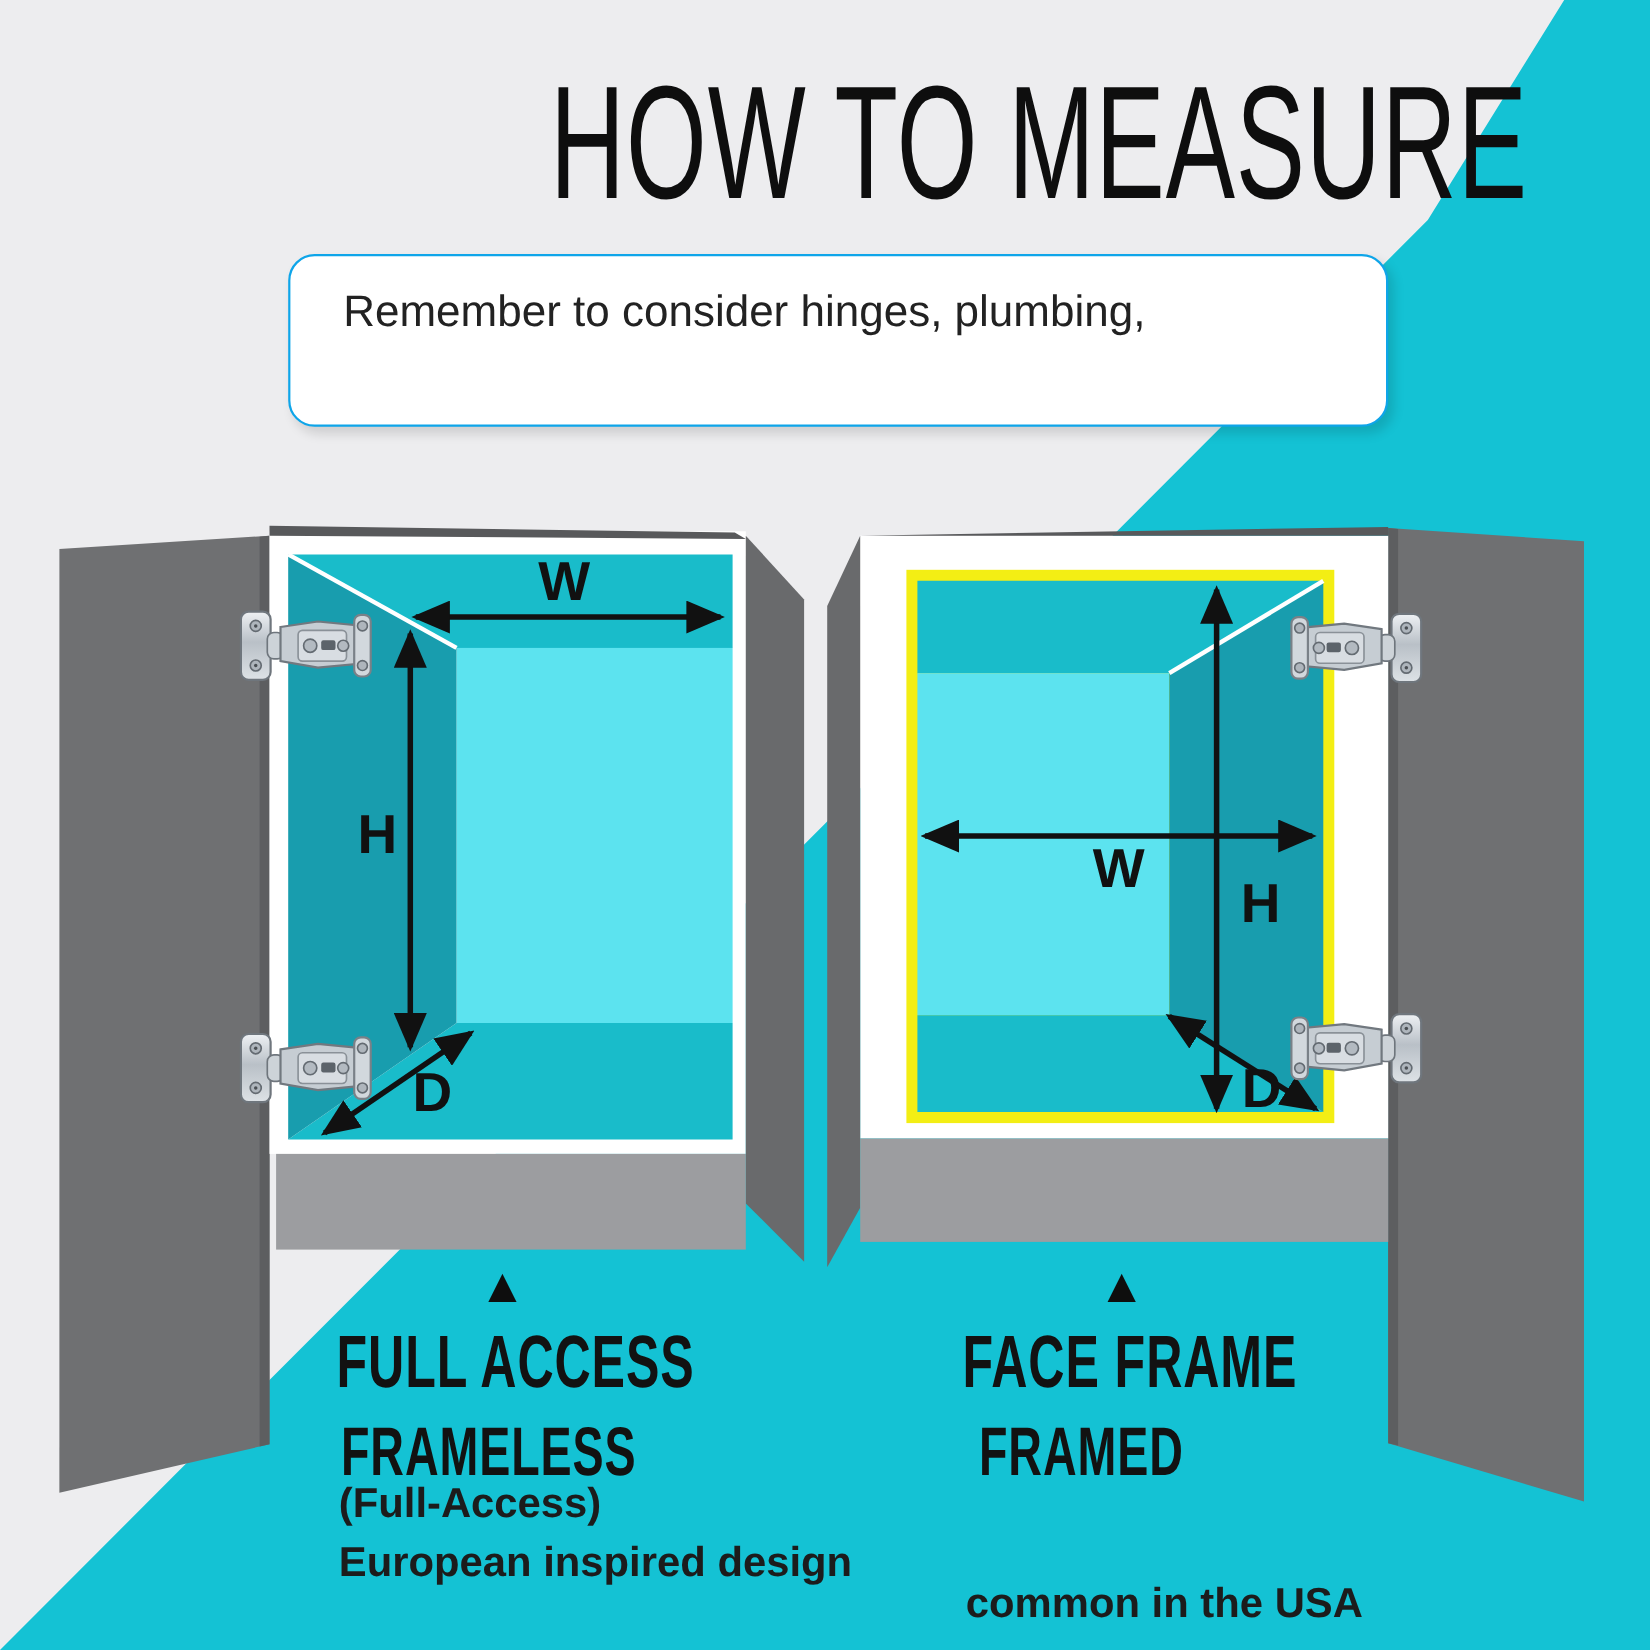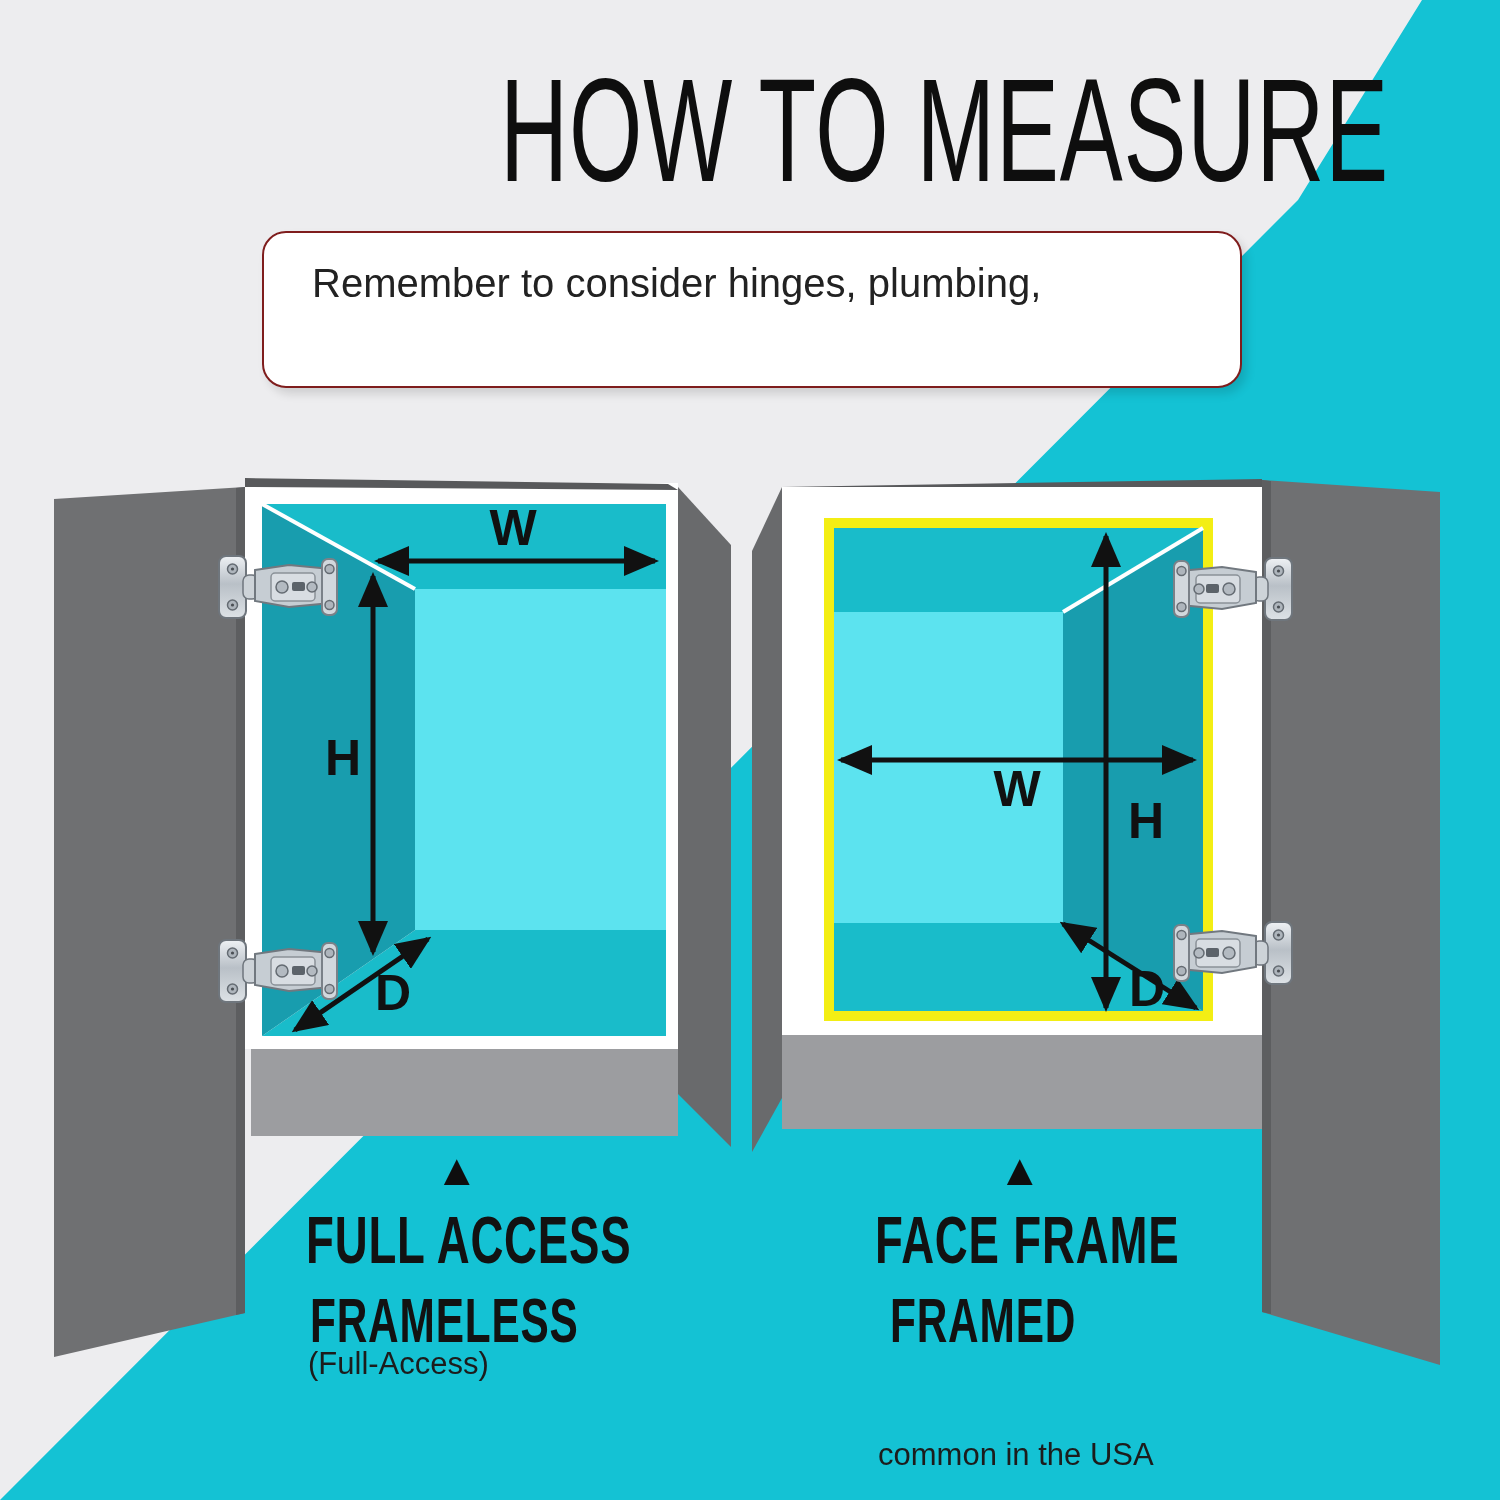--- a/index.html
+++ b/index.html
@@ -5,30 +5,30 @@
   html,body{margin:0;padding:0;background:#ededef;}
   .canvas{position:relative;width:1500px;height:1500px;overflow:hidden;
           font-family:"Liberation Sans",sans-serif;color:#111;}
   svg.scene{position:absolute;left:0;top:0;width:1500px;height:1500px;}
 
   .title{position:absolute;top:46px;left:0;right:0;text-align:right;
          font-weight:normal;font-size:118px;letter-spacing:1px;color:#0e0e0e;}
   .title-inner{display:inline-block;transform:scale(0.80,1.24);transform-origin:center top;white-space:nowrap;}
 
   .note-box{position:absolute;left:262px;top:231px;width:976px;height:153px;
-            background:#ffffff;border:2px solid #7f1d1d;border-radius:24px;
-            box-shadow:5px 6px 10px rgba(0,0,0,0.13);}
+            background:#ffffff;border:2px solid #0ea5e9;border-radius:24px;
+            box-shadow:5px 6px 10px rgba(0,0,0,0.13);padding-left:20px;}
   .note-text{position:absolute;left:48px;top:22px;font-size:40px;line-height:56px;color:#222;}
 
   .pointer{position:absolute;font-size:44px;color:#0e0e0e;line-height:44px;}
   .lg-heading{position:absolute;font-weight:bold;font-size:57px;color:#121212;
               transform:scale(0.80,1.18);transform-origin:left top;white-space:nowrap;letter-spacing:1px;}
   .lg-sub{position:absolute;font-weight:bold;font-size:53px;color:#121212;
           transform:scale(0.80,1.18);transform-origin:left top;white-space:nowrap;letter-spacing:1px;}
-  .lg-line{position:absolute;font-size:31px;color:#1c1c1c;white-space:nowrap;}
+  .lg-line{position:absolute;font-size:38px;color:#1c1c1c;white-space:nowrap;font-weight:bold;}
 </style>
 </head>
 <body>
 
 <div class="canvas">
 
   <svg class="scene" viewBox="0 0 1500 1500">
     <defs>
       <marker id="ah" markerWidth="7" markerHeight="6" refX="6.2" refY="3" orient="auto-start-reverse">
         <path d="M0,0 L7,3 L0,6 Z" fill="#111"></path>
@@ -123,19 +123,20 @@
   <div class="note-box">
     <div class="note-text">
       <div>Remember to consider hinges, plumbing,</div>
     </div>
   </div>
 
   <div class="pointer" style="left:435px;top:1148px;">▲</div>
   <div class="lg-heading" style="left:306px;top:1200px;">FULL ACCESS</div>
   <div class="lg-sub" style="left:310px;top:1284px;">FRAMELESS</div>
   <div class="lg-line" style="left:308px;top:1346px;">(Full-Access)</div>
+  <div class="lg-line" style="left:308px;top:1400px;">European inspired design</div>
 
   <div class="pointer" style="left:998px;top:1148px;">▲</div>
   <div class="lg-heading" style="left:875px;top:1200px;">FACE FRAME</div>
   <div class="lg-sub" style="left:890px;top:1284px;">FRAMED</div>
   <div class="lg-line" style="left:878px;top:1400px;margin-top:37px;">common in the USA</div>
 
 </div>
 
 </body></html>

